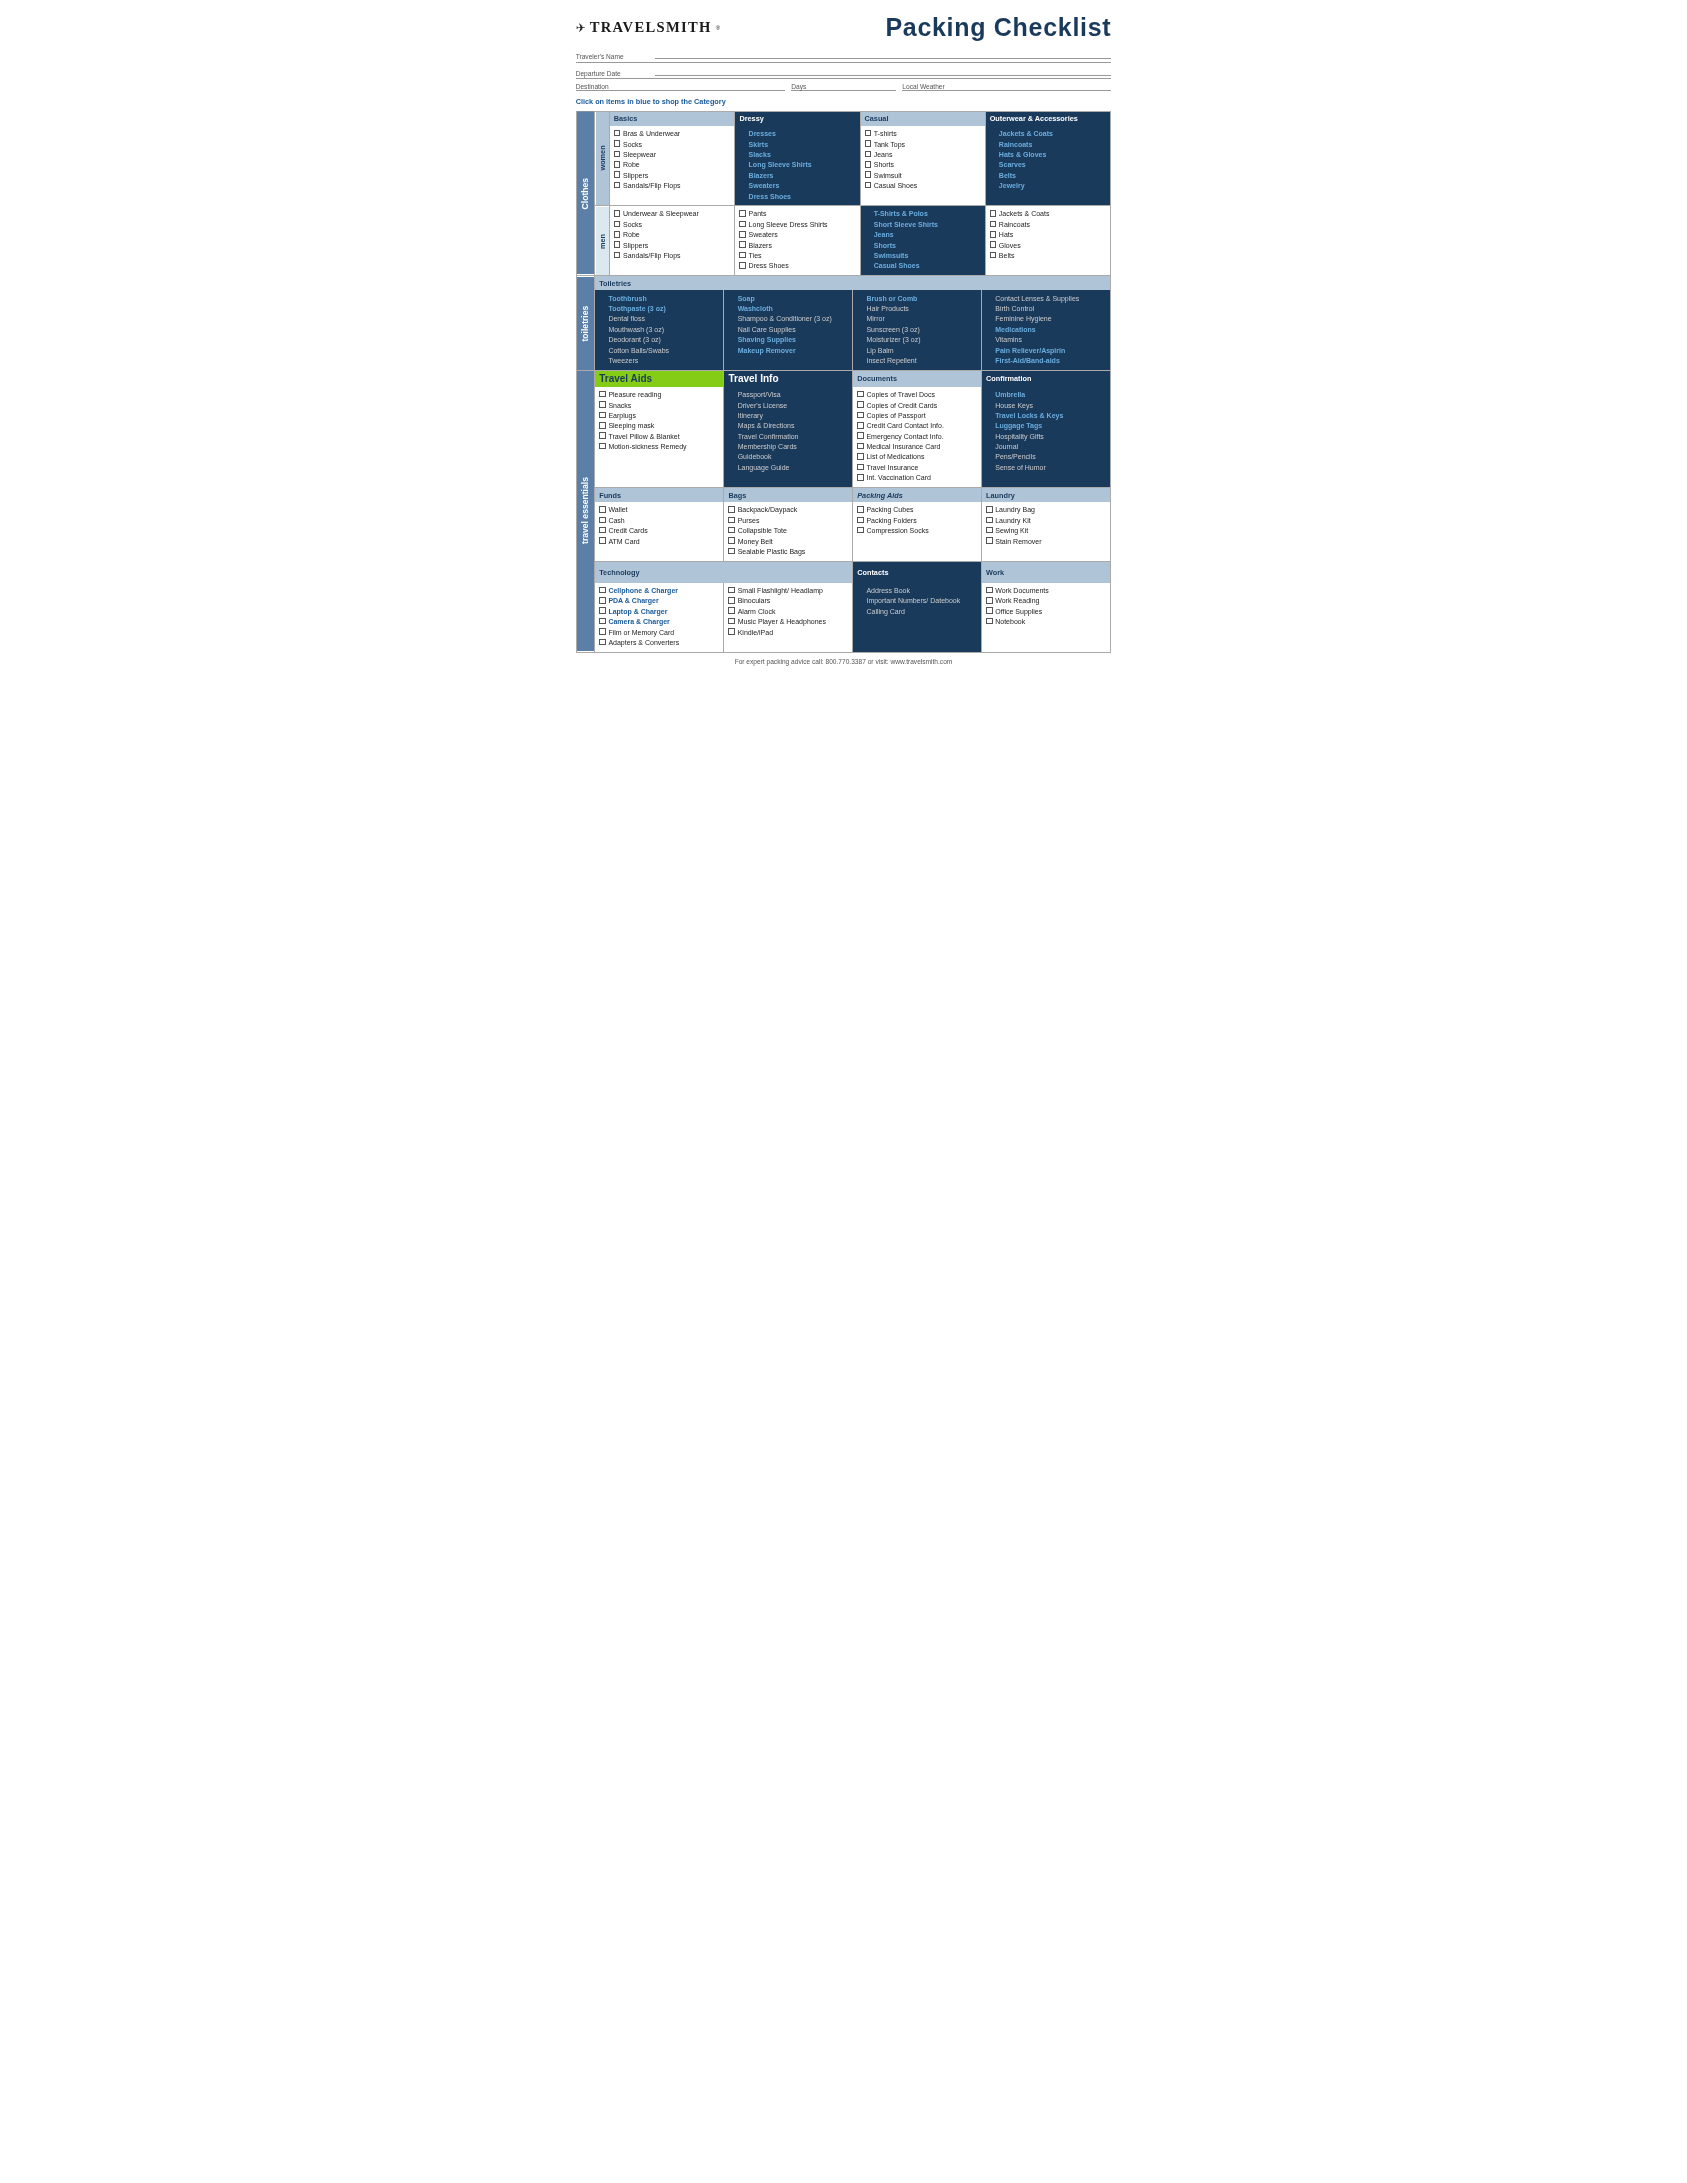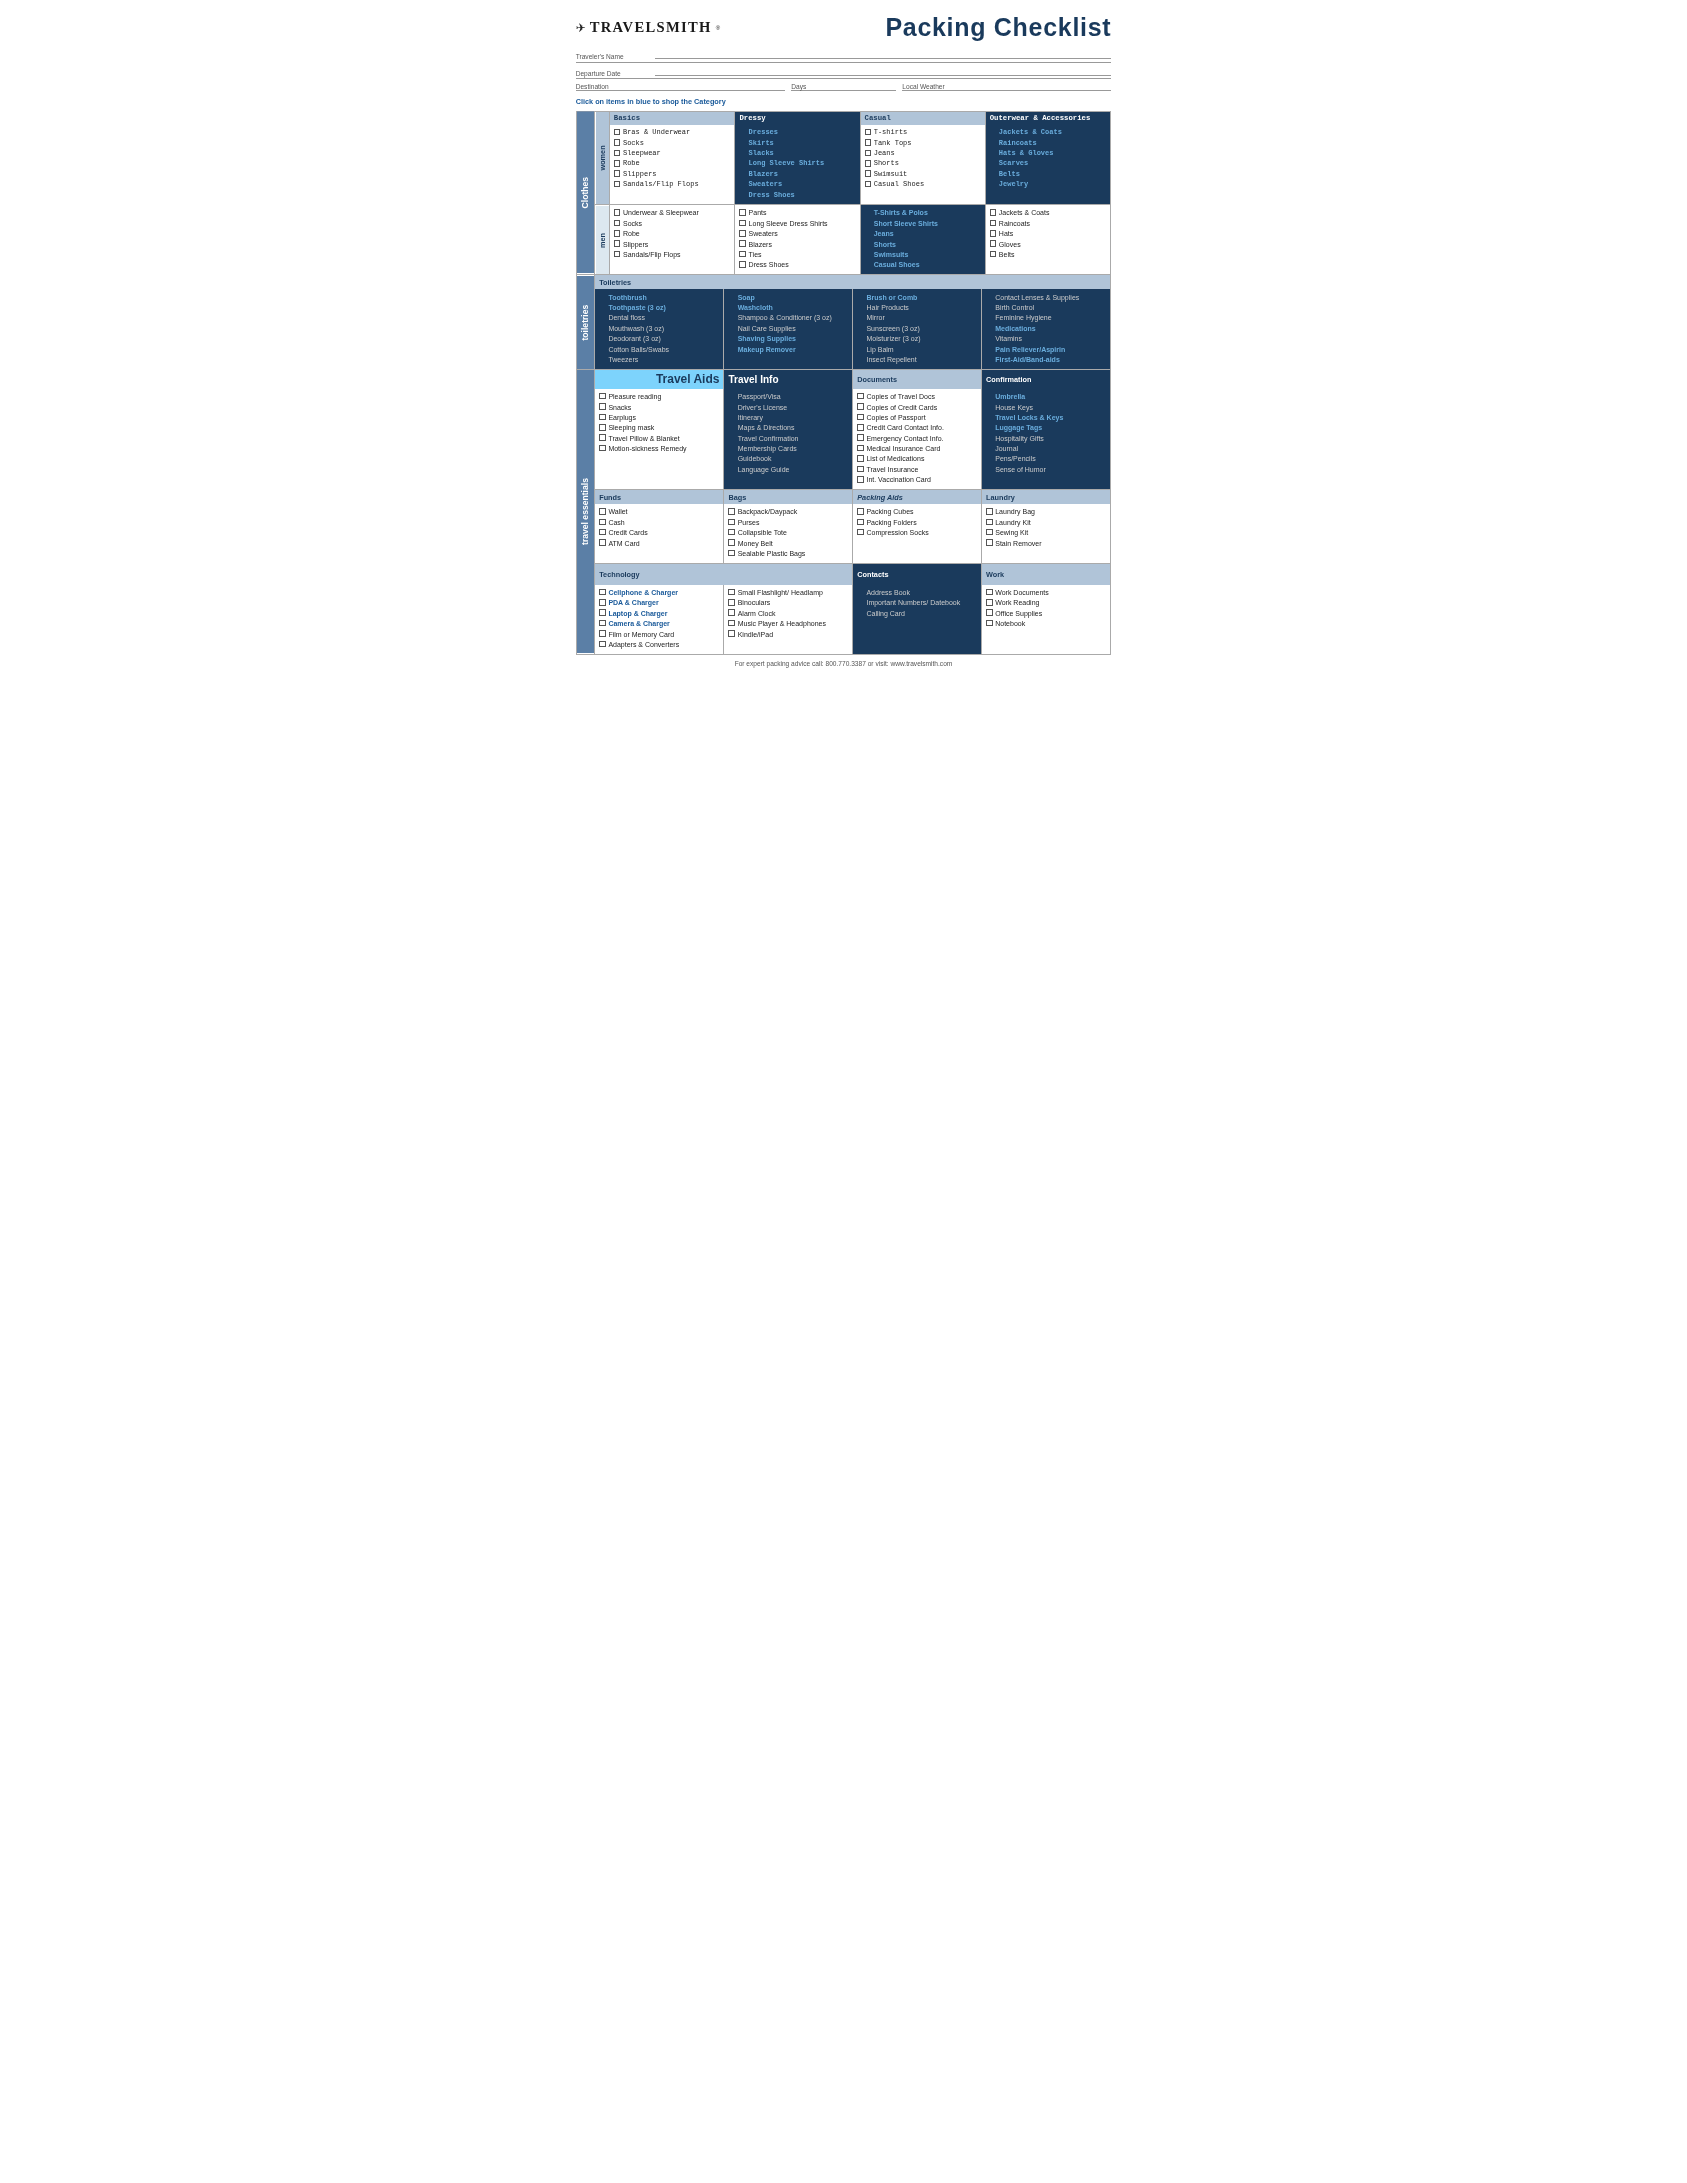--- a/index.html
+++ b/index.html
@@ -156,21 +156,21 @@
 
   <tbody>
       <tr>
     <td rowspan="2" style="background:#5b7fa6; color:#fff; font-weight:bold; font-size:8.6px; writing-mode:vertical-rl; transform:rotate(180deg); text-align:center; padding:5.3px 2.6px; width:18.5px; border:0.7px solid #aaa;">
       <span>Clothes</span>
     </td>
 
     <td style="background:#b0c4d8; color:#1a3a5c; font-weight:bold; font-size:7.3px; writing-mode:vertical-rl; transform:rotate(180deg); text-align:center; padding:2.6px 2px; width:14.6px; border:0.7px solid #aaa;">
       <span>women</span>
     </td>
-    <td style="border:0.7px solid #aaa; padding:0;font-family:Liberation Mono, monospace;">
+    <td style="border:0.7px solid #aaa; padding:0;">
       <table style="width:100%; border-collapse:collapse;">
         <tbody>
               <tr>
           <td style="background:#b0c4d8; color:#1a3a5c; font-weight:bold; font-size:7.3px; padding:2.6px 4px; border-right:0.7px solid #aaa;">Basics</td>
           <td style="background:#1a3a5c; color:#fff; font-weight:bold; font-size:7.3px; padding:2.6px 4px; border-right:0.7px solid #aaa;">Dressy</td>
           <td style="background:#b0c4d8; color:#1a3a5c; font-weight:bold; font-size:7.3px; padding:2.6px 4px; border-right:0.7px solid #aaa;">Casual</td>
           <td style="background:#1a3a5c; color:#fff; font-weight:bold; font-size:7.3px; padding:2.6px 4px;">Outerwear &amp; Accessories</td>
         </tr>
         <tr>
           <td style="padding:3.3px 4px; vertical-align:top; border-right:0.7px solid #aaa; width:25%;">
@@ -531,21 +531,21 @@
   </tr>
 
   <tr>
     <td rowspan="3" style="background:#5b7fa6; color:#fff; font-weight:bold; font-size:8.6px; writing-mode:vertical-rl; transform:rotate(180deg); text-align:center; padding:5.3px 2.6px; width:18.5px; border:0.7px solid #aaa;">
       <span>travel essentials</span>
     </td>
     <td colspan="2" style="border:0.7px solid #aaa; padding:0;">
       <table style="width:100%; border-collapse:collapse;">
         <tbody>
               <tr>
-          <td style="background:#7dd3fc; color:#1a3a5c; font-weight:bold; font-size:12px; padding:2.6px 4px; border-right:0.7px solid #aaa; width:25%;text-align:right;">Travel Aids</td>
+          <td style="background:#84cc16; color:#1a3a5c; font-weight:bold; font-size:10px; padding:2.6px 4px; border-right:0.7px solid #aaa; width:25%;">Travel Aids</td>
           <td style="background:#1a3a5c; color:#fff; font-weight:bold; font-size:10px; padding:2.6px 4px; border-right:0.7px solid #aaa; width:25%;">Travel Info</td>
           <td style="background:#b0c4d8; color:#1a3a5c; font-weight:bold; font-size:7.3px; padding:2.6px 4px; border-right:0.7px solid #aaa; width:25%;">Documents</td>
           <td style="background:#1a3a5c; color:#fff; font-weight:bold; font-size:7.3px; padding:2.6px 4px; width:25%;">Confirmation</td>
         </tr>
         <tr>
           <td style="padding:3.3px 4px; vertical-align:top; border-right:0.7px solid #aaa; width:25%;">
             <div class="item-row">
                     <span class="checkbox"></span>
                     <span class="item-text">Pleasure reading</span>
                   </div>

